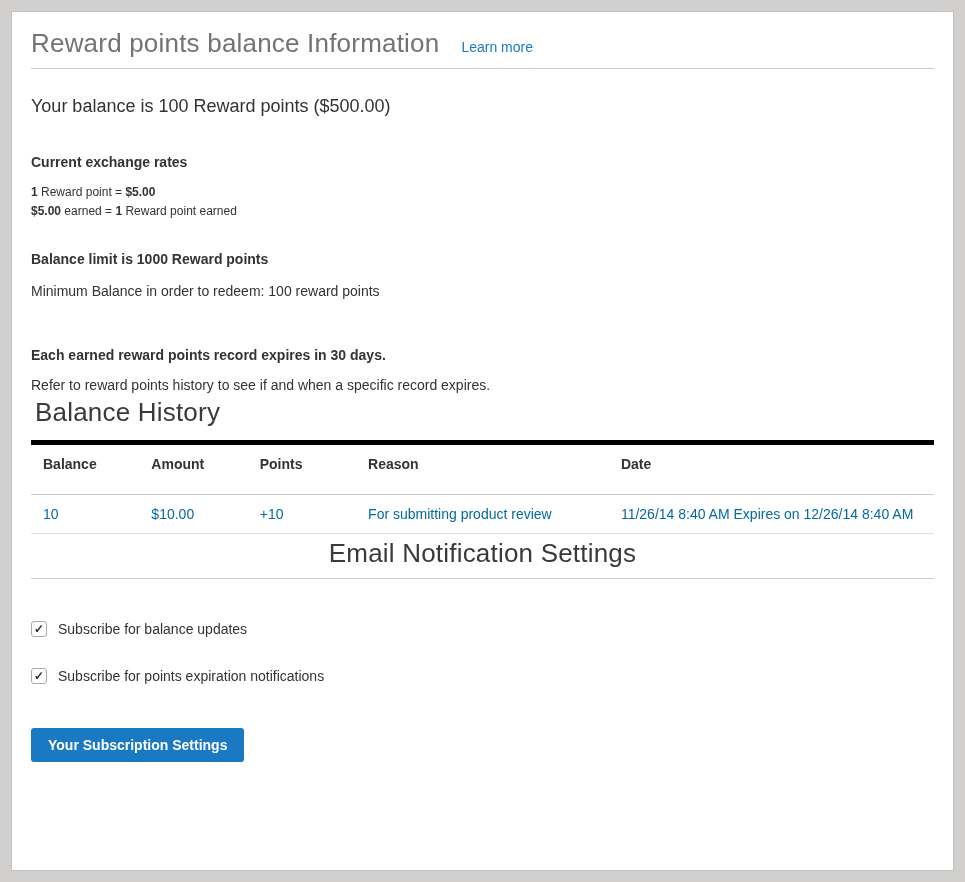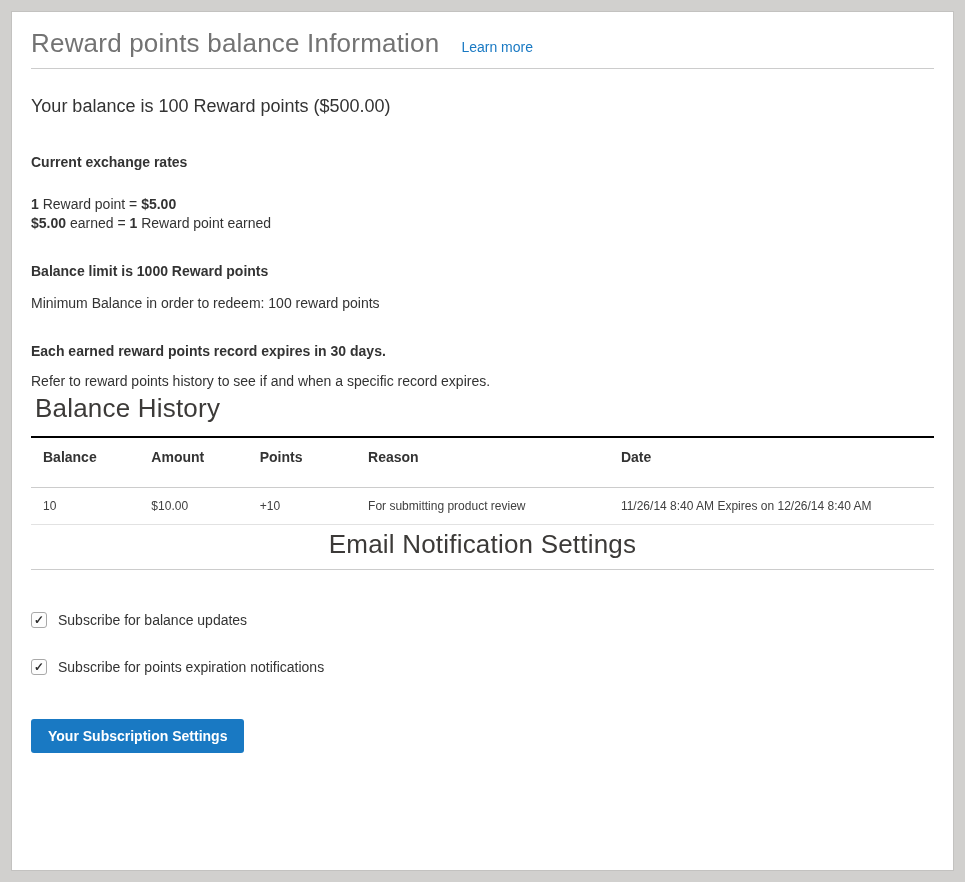--- a/index.html
+++ b/index.html
@@ -54,53 +54,53 @@
     font-weight: 700;
     color: #333333;
   }
   .plain-line {
     margin: 0;
     font-size: 14px;
     color: #333333;
   }
   .exchange-heading { margin-top: 37px; }
   .rates-block {
-    margin-top: 25px;
-    font-size: 14px;
+    margin-top: 13px;
+    font-size: 12px;
     line-height: 19px;
   }
   .balance-limit { margin-top: 30px; }
   .minimum-balance { margin-top: 16px; }
-  .expiration-rule { margin-top: 32px; }
+  .expiration-rule { margin-top: 48px; }
   .expiration-note { margin-top: 14px; }
   h2.section-title {
     margin: 4px;
     font-size: 26px;
     font-weight: 300;
     color: #3c3a38;
     letter-spacing: 0.2px;
   }
   .history-title { margin-top: 52px; }
   table.history-table {
     width: 100%;
     border-collapse: collapse;
     margin-top: 12px;
   }
   table.history-table th {
     text-align: left;
     font-size: 14px;
     font-weight: 700;
     color: #333333;
     padding: 11px 10px 22px 12px;
-    border-top: 2px solid #000000;
+    border-top: 5px solid #000000;
     border-bottom: 1px solid #cccccc;
   }
   table.history-table td {
-    font-size: 12px;
-    color: #404040;
+    font-size: 14px;
+    color: #0369a1;
     padding: 11px 10px 11px 12px;
   }
   table.history-table tbody tr:nth-child(2) td { background: #f6f6f6; }
   table.history-table tbody tr:last-child td { border-bottom: 1px solid #e2e2e2; }
   th.col-balance { width: 12%; }
   th.col-amount  { width: 12%; }
   th.col-points  { width: 12%; }
   th.col-reason  { width: 28%; }
   th.col-date    { width: 36%; }
   .email-title { margin-top: 64px; text-align: center; }

